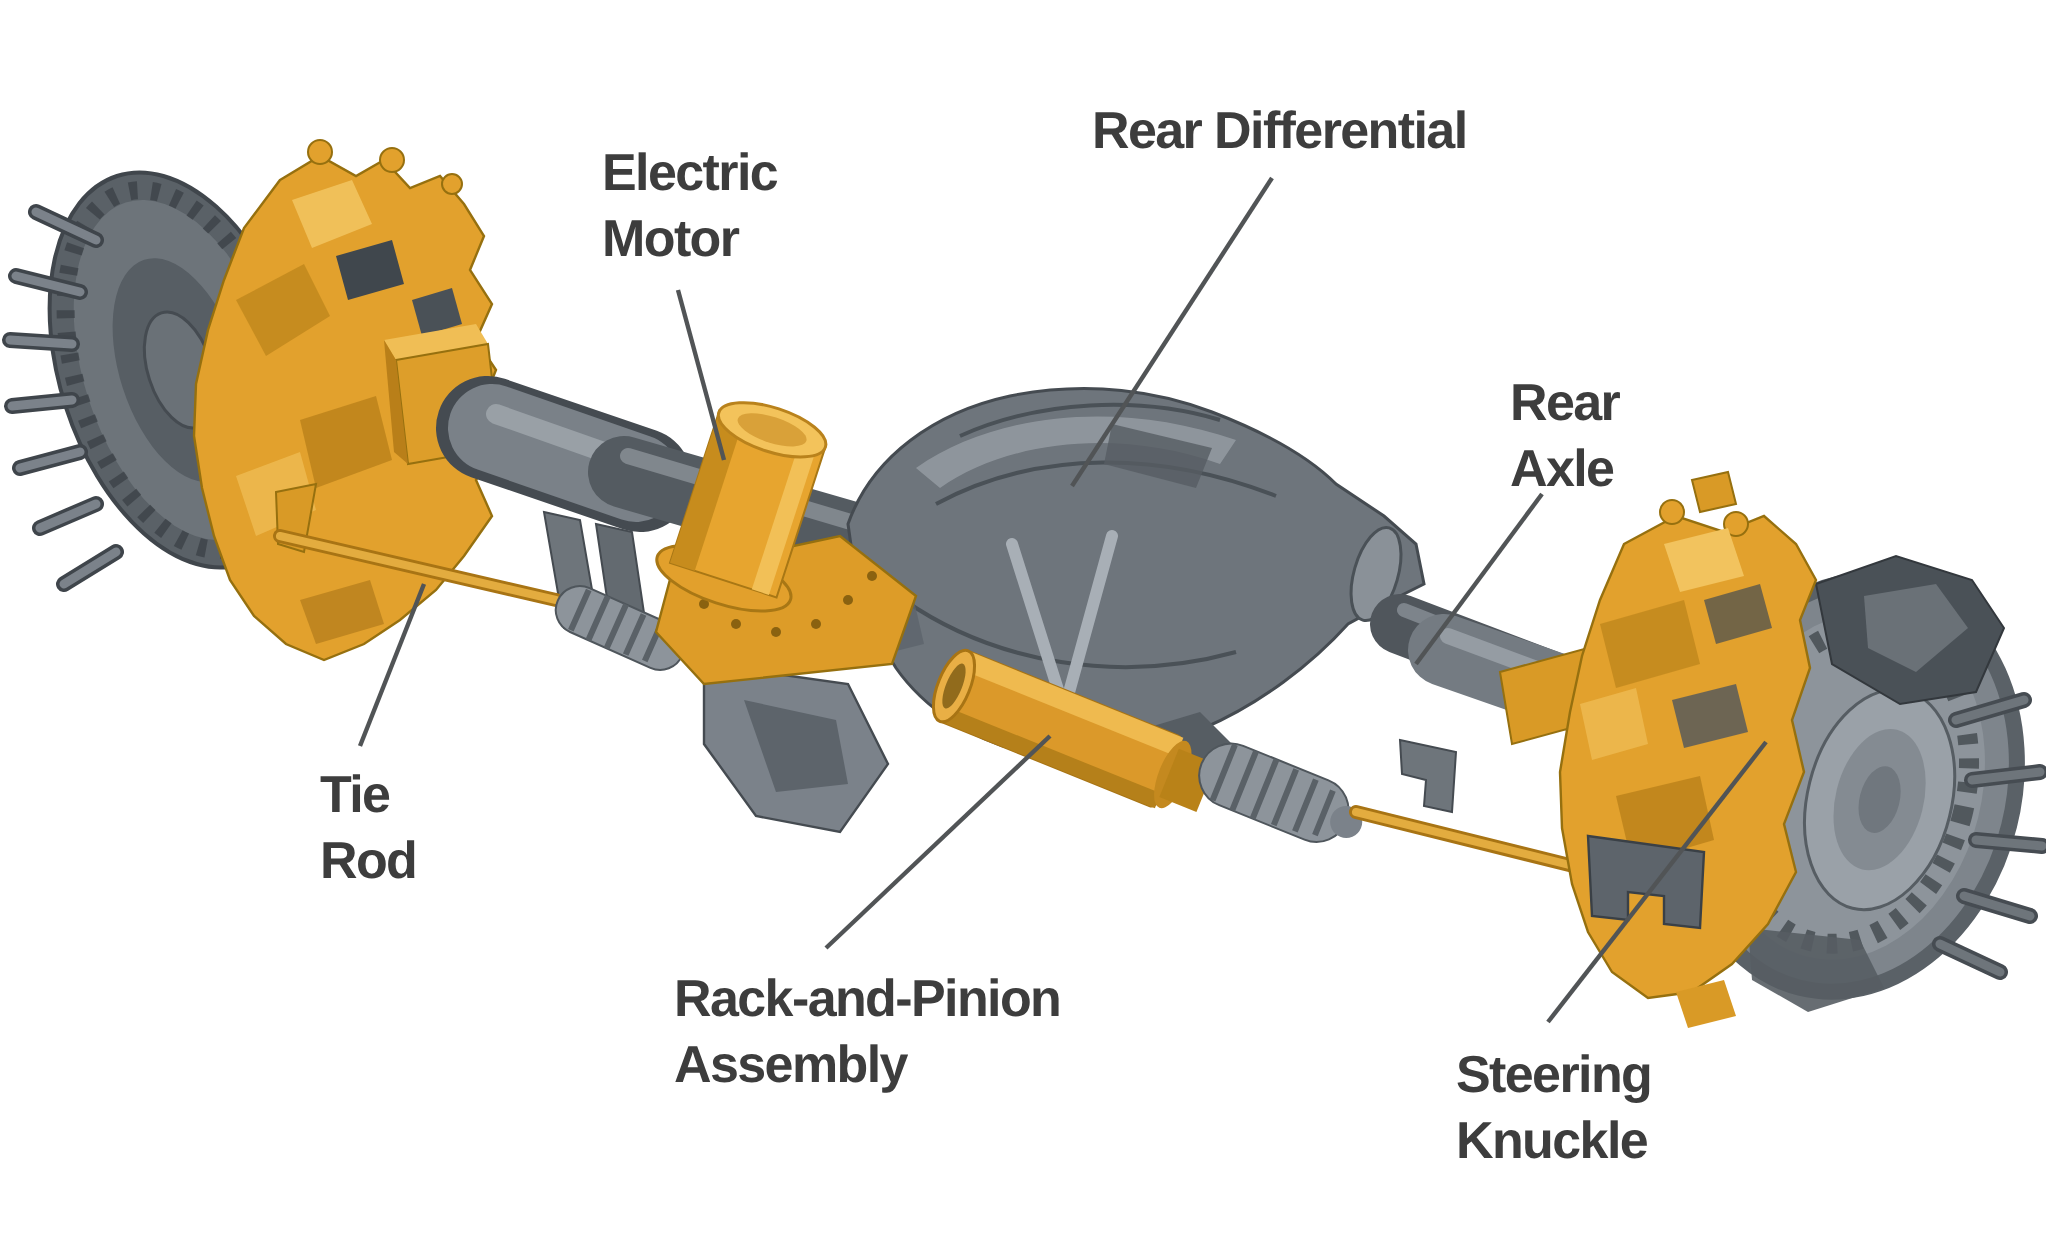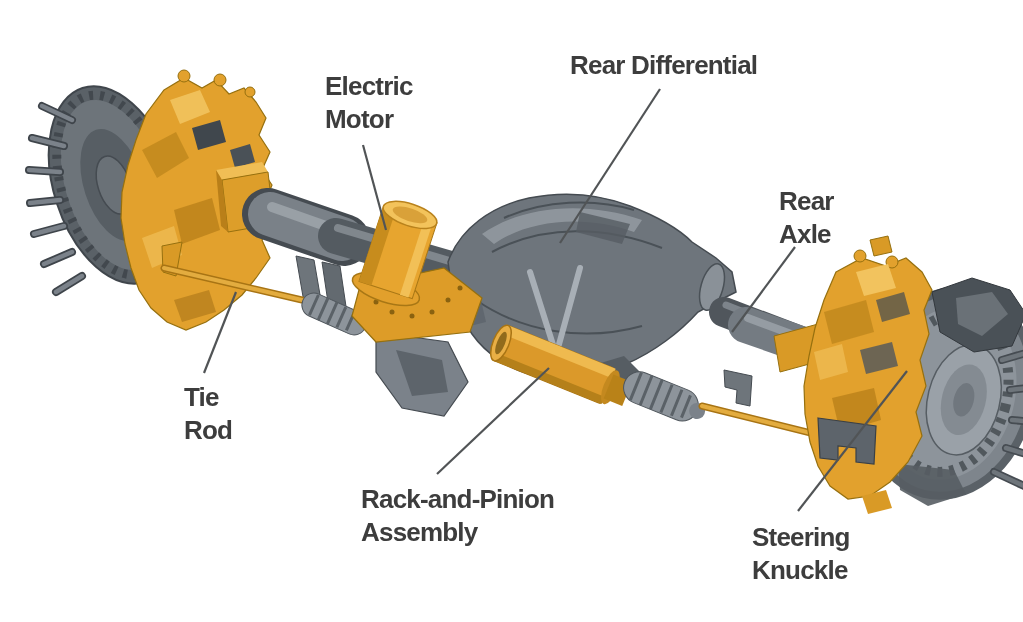--- a/index.html
+++ b/index.html
@@ -1,17 +1,17 @@
 <!DOCTYPE html>
 <html><head>
 <meta charset="utf-8">
 <style>
   html, body { margin: 0; padding: 0; background: #ffffff; }
   body { width: 1023px; height: 622px; overflow: hidden; font-family: "Liberation Sans", sans-serif; }
-  #stage { position: relative; width: 873px; height: 622px; background: #7dd3fc; margin-left: 24px; }
+  #stage { position: relative; width: 873px; height: 622px; background: #7dd3fc; }
   svg { display: block; }
   .lbl {
     font-family: "Liberation Sans", "DejaVu Sans", sans-serif;
     font-size: 26px;
     font-weight: 700;
     letter-spacing: -0.8px;
   }
   .leader { fill: none; }
 </style>
 </head>

